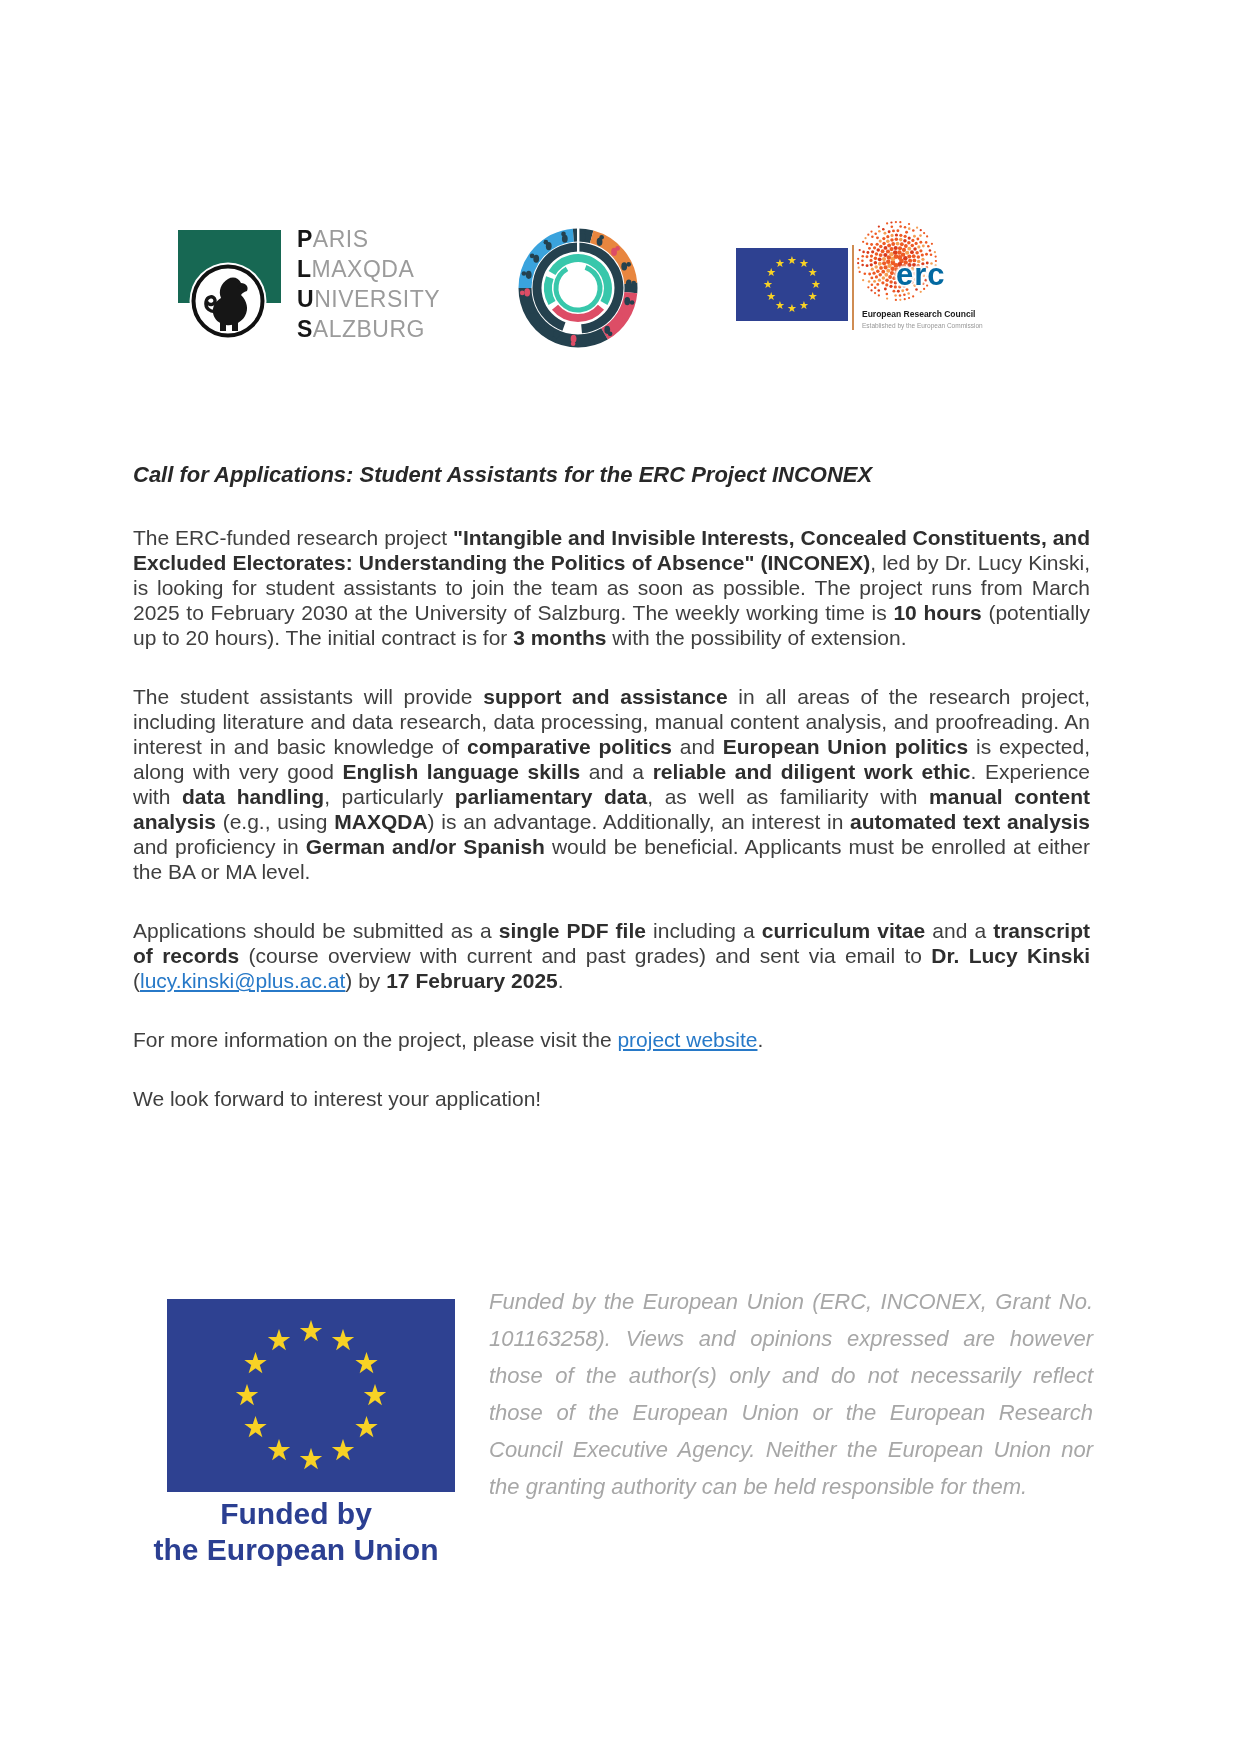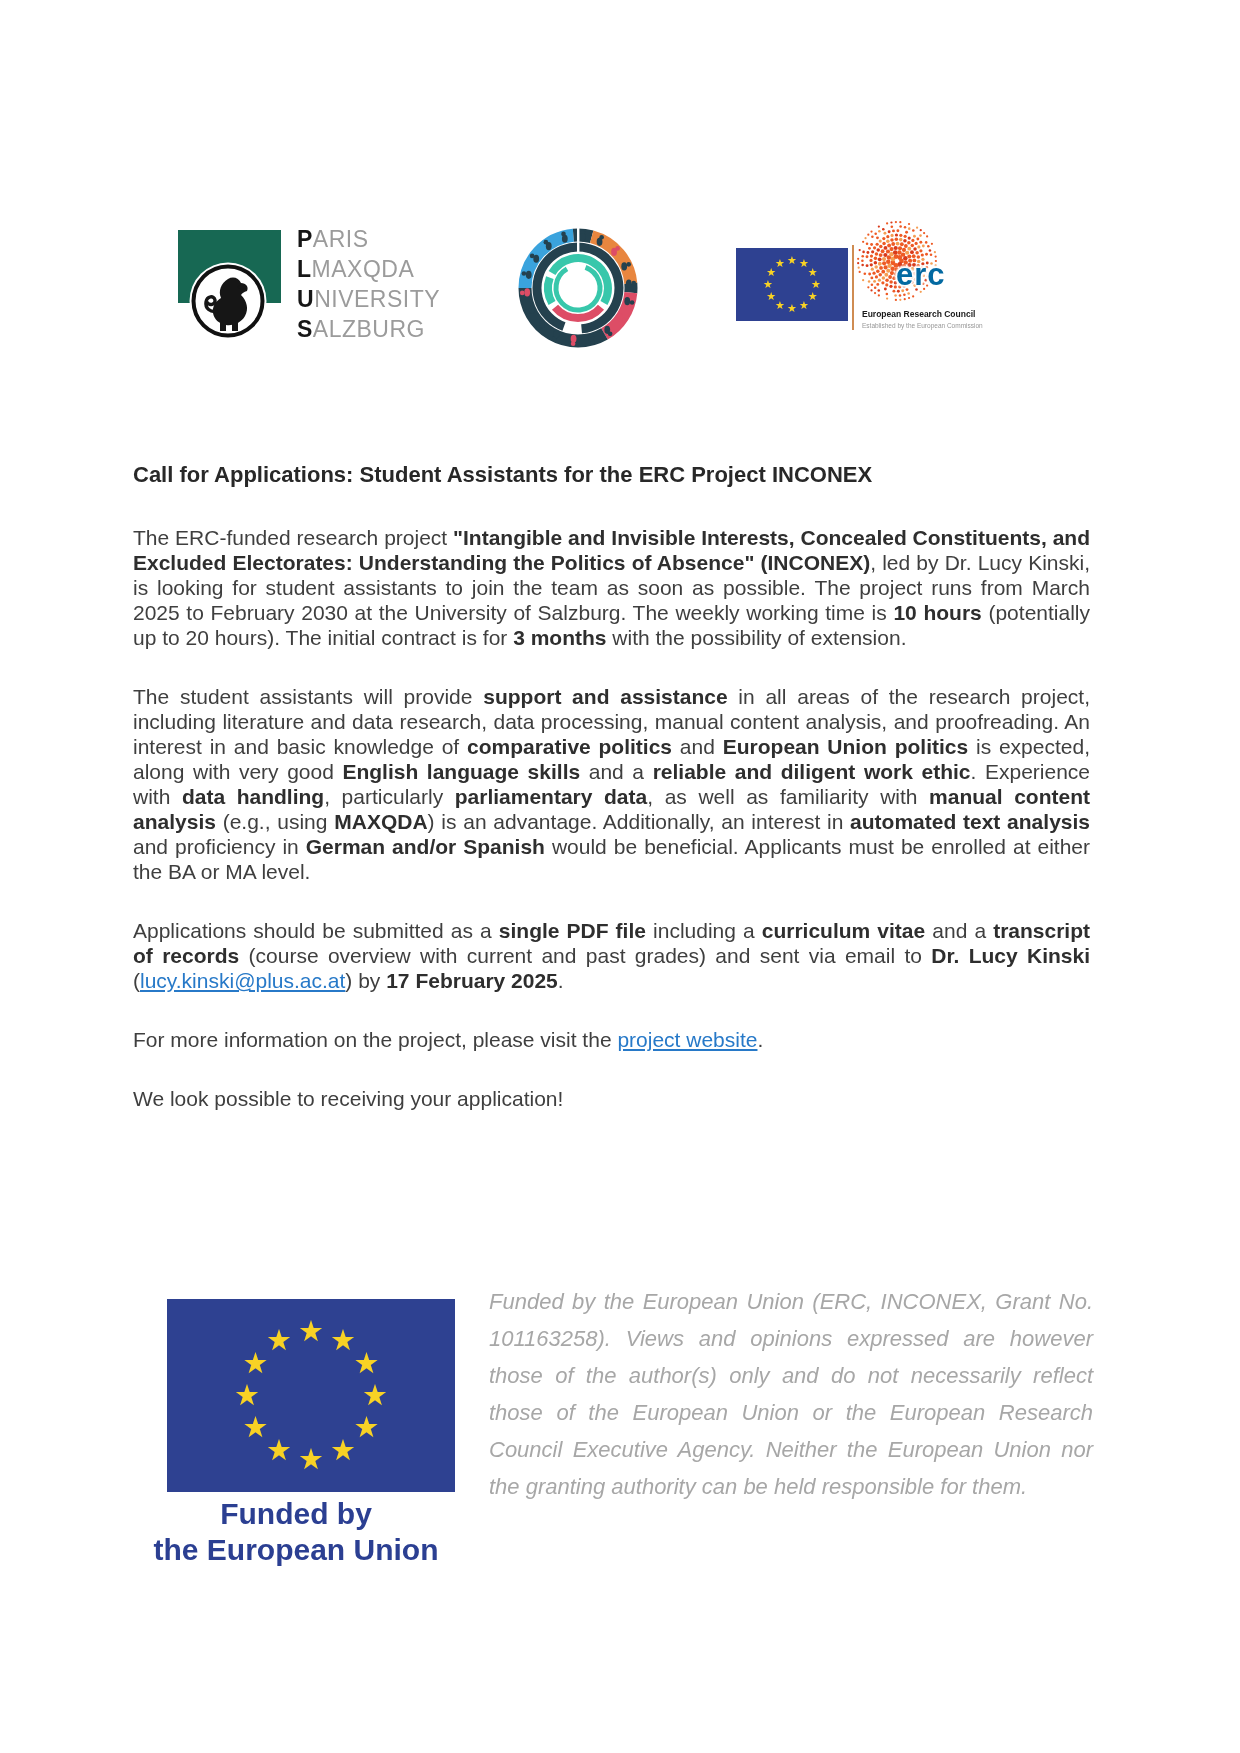--- a/index.html
+++ b/index.html
@@ -23,21 +23,21 @@
     position:absolute;left:160px;top:42px;font-size:31px;font-weight:700;color:#0369a1;letter-spacing:1px;
     text-shadow:0 0 3px #fff,0 0 5px #fff,1px 1px 2px #fff,-1px -1px 2px #fff,2px 0 2px #fff,-2px 0 2px #fff,0 2px 2px #fff,0 -2px 2px #fff;
   }
   .erc-council{position:absolute;left:126px;top:94px;font-size:8.5px;font-weight:700;color:#1a1a1a;white-space:nowrap;}
   .erc-sub{position:absolute;left:126px;top:107px;font-size:6.5px;color:#979797;white-space:nowrap;}
   
   .star{position:absolute;display:block;text-align:center;color:var(--star-yellow,#f8d225);font-family:"DejaVu Sans", sans-serif;}
   
   .content{position:absolute;left:133px;top:458px;width:957px;color:var(--body-text,#3f3f3f);}
   .content h1{
-    margin:0 0 34px 0;font-size:22px;line-height:33px;font-weight:700;color:var(--title-text,#282828);
+    margin:0 0 34px 0;font-size:22px;line-height:33px;font-weight:700;color:var(--title-text,#282828);font-style:italic;
   }
   .content p{margin:0 0 34px 0;font-size:21px;line-height:25px;text-align:justify;}
   .content p.no-justify{text-align:left;}
   .content strong{font-weight:700;color:#2e2e2e;}
   .doc-link{color:var(--link-blue,#2779c8);text-decoration:underline;}
   
   .big-flag{position:absolute;left:167px;top:1299px;width:288px;height:193px;background:var(--eu-blue,#2e4191);}
   .funding-caption{
     position:absolute;left:121px;top:1496px;width:350px;text-align:center;
     font-size:30px;line-height:36px;font-weight:700;color:var(--caption-blue,#2b3f92);
@@ -382,21 +382,21 @@
     <div class="erc-council">European Research Council</div>
     <div class="erc-sub">Established by the European Commission</div>
   </div>
 
   <div class="content">
     <h1>Call for Applications: Student Assistants for the ERC Project INCONEX</h1>
     <p><span>The ERC-funded research project </span><strong>"Intangible and Invisible Interests, Concealed Constituents, and Excluded Electorates: Understanding the Politics of Absence" (INCONEX)</strong><span>, led by Dr. Lucy Kinski, is looking for student assistants to join the team as soon as possible. The project runs from March 2025 to February 2030 at the University of Salzburg. The weekly working time is </span><strong>10 hours</strong><span> (potentially up to 20 hours). The initial contract is for </span><strong>3 months</strong><span> with the possibility of extension.</span></p>
     <p><span>The student assistants will provide </span><strong>support and assistance</strong><span> in all areas of the research project, including literature and data research, data processing, manual content analysis, and proofreading. An interest in and basic knowledge of </span><strong>comparative politics</strong><span> and </span><strong>European Union politics</strong><span> is expected, along with very good </span><strong>English language skills</strong><span> and a </span><strong>reliable and diligent work ethic</strong><span>. Experience with </span><strong>data handling</strong><span>, particularly </span><strong>parliamentary data</strong><span>, as well as familiarity with </span><strong>manual content analysis</strong><span> (e.g., using </span><strong>MAXQDA</strong><span>) is an advantage. Additionally, an interest in </span><strong>automated text analysis</strong><span> and proficiency in </span><strong>German and/or Spanish</strong><span> would be beneficial. Applicants must be enrolled at either the BA or MA level.</span></p>
     <p><span>Applications should be submitted as a </span><strong>single PDF file</strong><span> including a </span><strong>curriculum vitae</strong><span> and a </span><strong>transcript of records</strong><span> (course overview with current and past grades) and sent via email to </span><strong>Dr. Lucy Kinski</strong><span> (</span><a href="#" class="doc-link">lucy.kinski@plus.ac.at</a><span>) by </span><strong>17 February 2025</strong><span>.</span></p>
     <p><span>For more information on the project, please visit the </span><a href="#" class="doc-link">project website</a><span>.</span></p>
-    <p class="no-justify"><span>We look possible to receiving your application!</span></p>
+    <p class="no-justify"><span>We look forward to interest your application!</span></p>
   </div>
 
   <div class="big-flag">
       <span class="star" style="font-size: 29px; width: 29px; height: 29px; line-height: 29px; left: 129.5px; top: 18px;">★</span>
       <span class="star" style="font-size: 29px; width: 29px; height: 29px; line-height: 29px; left: 161.5px; top: 26.5744px;">★</span>
       <span class="star" style="font-size: 29px; width: 29px; height: 29px; line-height: 29px; left: 184.926px; top: 50px;">★</span>
       <span class="star" style="font-size: 29px; width: 29px; height: 29px; line-height: 29px; left: 193.5px; top: 82px;">★</span>
       <span class="star" style="font-size: 29px; width: 29px; height: 29px; line-height: 29px; left: 184.926px; top: 114px;">★</span>
       <span class="star" style="font-size: 29px; width: 29px; height: 29px; line-height: 29px; left: 161.5px; top: 137.426px;">★</span>
       <span class="star" style="font-size: 29px; width: 29px; height: 29px; line-height: 29px; left: 129.5px; top: 146px;">★</span>

